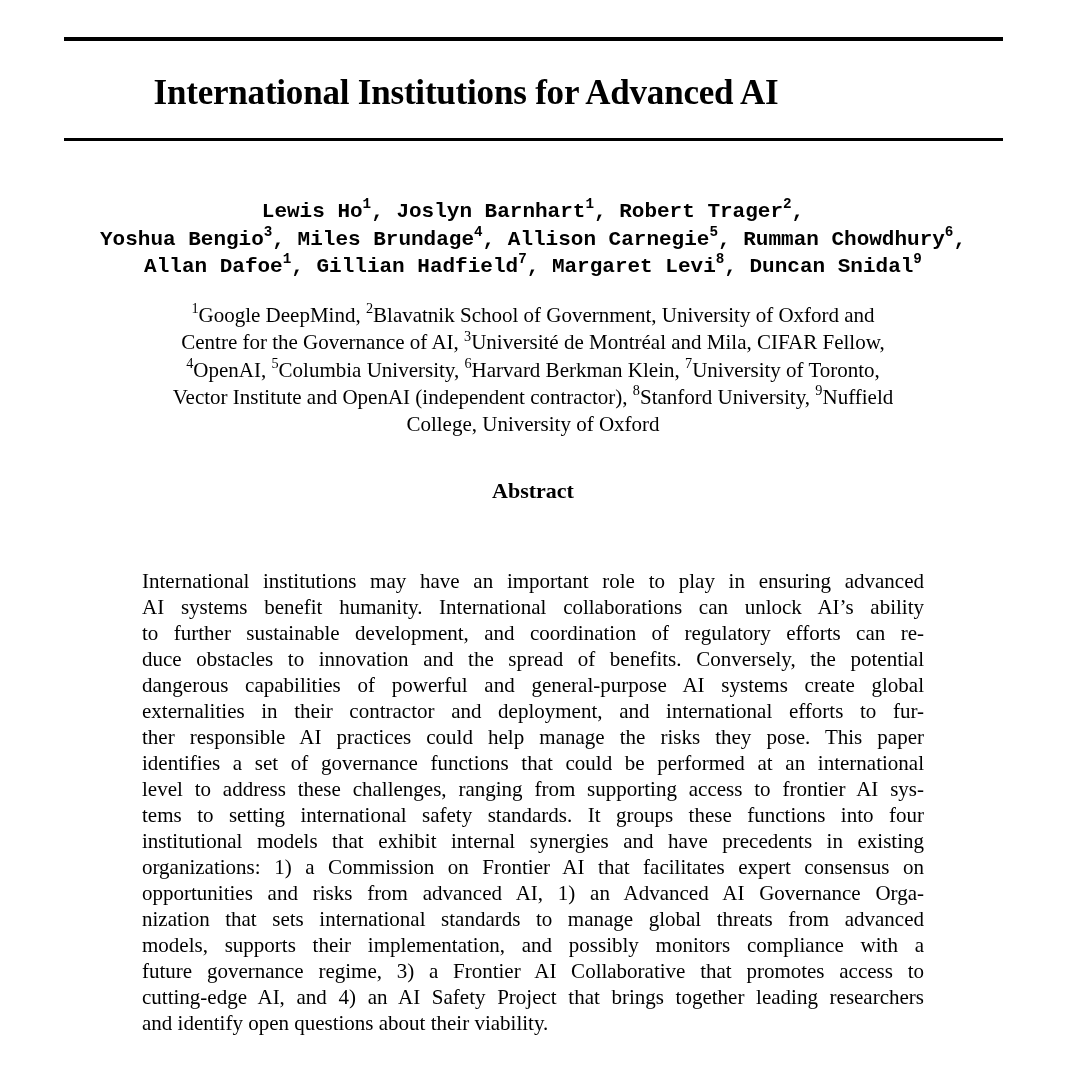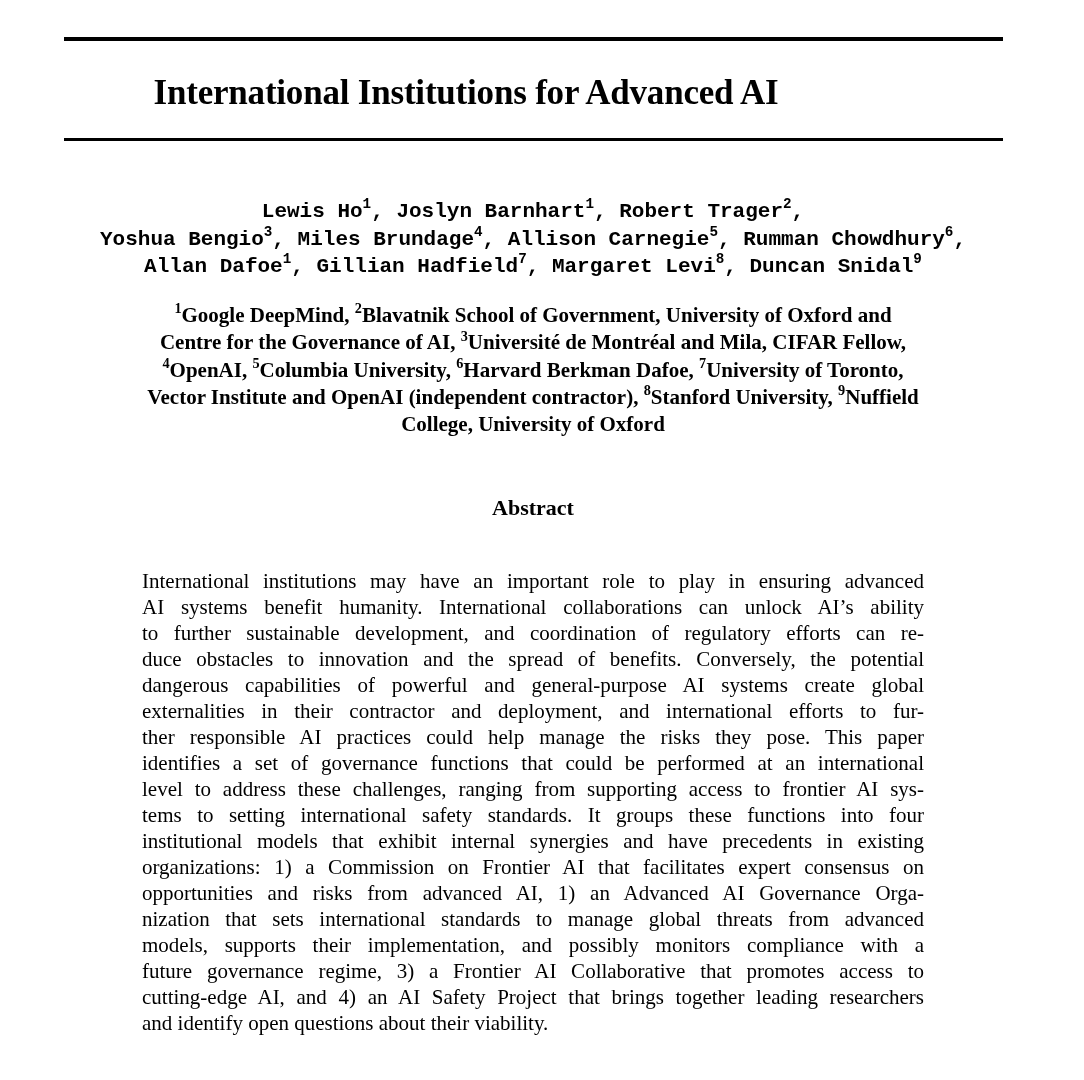--- a/index.html
+++ b/index.html
@@ -13,25 +13,25 @@
   .title {
     position: absolute; top: 70px; left: 0; width: 932px; text-align: center;
     font-weight: bold; font-size: 35px; line-height: 46px; letter-spacing: -0.2px;
   }
   .authors {
     position: absolute; top: 198px; left: 0; width: 1066px; text-align: center;
     font-weight: bold; font-size: 21px; line-height: 27.5px; font-family: Liberation Mono, monospace;
   }
   .affil {
     position: absolute; top: 302px; left: 0; width: 1066px; text-align: center;
-    font-size: 21px; line-height: 27.3px; font-weight: bold;
+    font-size: 21px; line-height: 27.3px;
   }
   sup { font-size: 0.68em; line-height: 0; position: relative; top: -0.05em; vertical-align: super; }
   .abstract-heading {
-    position: absolute; top: 494px; left: 0; width: 1066px; text-align: center;
+    position: absolute; top: 477px; left: 0; width: 1066px; text-align: center;
     font-weight: bold; font-size: 22px; line-height: 28px;
   }
   .abstract {
     position: absolute; top: 558px; left: 142px; width: 782px;
     font-size: 21px; line-height: 26px; margin-top: 10px;
   }
   .abstract .line { display: block; text-align: justify; text-align-last: justify; white-space: nowrap; height: 26px; }
   .abstract .line.last { text-align-last: left; }
   .line-c { display: block; white-space: nowrap; }
 </style>
@@ -58,21 +58,21 @@
     <span><span>Allan Dafoe</span><sup>1</sup><span>, </span></span>
     <span><span>Gillian Hadfield</span><sup>7</sup><span>, </span></span>
     <span><span>Margaret Levi</span><sup>8</sup><span>, </span></span>
     <span><span>Duncan Snidal</span><sup>9</sup><span></span></span>
   </span>
 </div>
 
 <div class="affil">
   <span class="line-c"><sup>1</sup><span>Google DeepMind, </span><sup>2</sup><span>Blavatnik School of Government, University of Oxford and</span></span>
   <span class="line-c"><span>Centre for the Governance of AI, </span><sup>3</sup><span>Université de Montréal and Mila, CIFAR Fellow,</span></span>
-  <span class="line-c"><sup>4</sup><span>OpenAI, </span><sup>5</sup><span>Columbia University, </span><sup>6</sup><span>Harvard Berkman Dafoe, </span><sup>7</sup><span>University of Toronto,</span></span>
+  <span class="line-c"><sup>4</sup><span>OpenAI, </span><sup>5</sup><span>Columbia University, </span><sup>6</sup><span>Harvard Berkman Klein, </span><sup>7</sup><span>University of Toronto,</span></span>
   <span class="line-c"><span>Vector Institute and OpenAI (independent contractor), </span><sup>8</sup><span>Stanford University, </span><sup>9</sup><span>Nuffield</span></span>
   <span class="line-c"><span>College, University of Oxford</span></span>
 </div>
 
 <div class="abstract-heading">Abstract</div>
 
 <div class="abstract">
   <span class="line">International institutions may have an important role to play in ensuring advanced</span>
   <span class="line">AI systems benefit humanity.  International collaborations can unlock AI’s ability</span>
   <span class="line">to further sustainable development, and coordination of regulatory efforts can re-</span>

